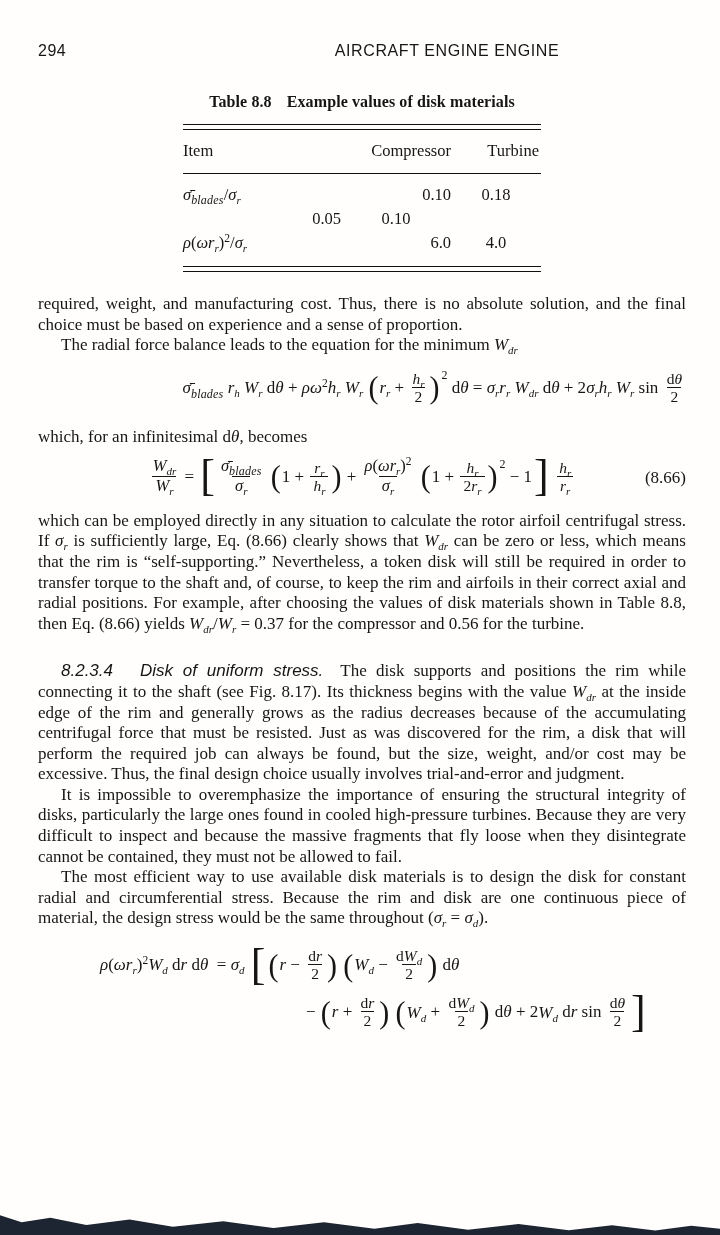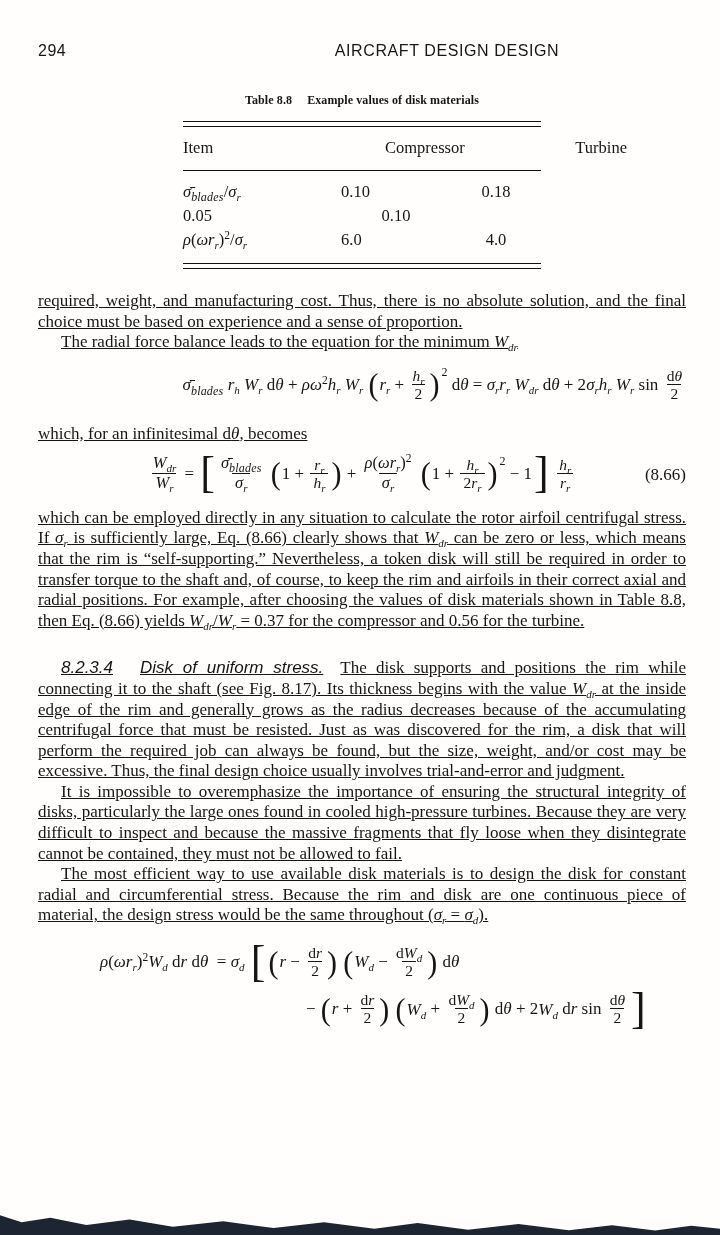--- a/index.html
+++ b/index.html
@@ -7,36 +7,36 @@
         font-family:"Liberation Serif",serif;font-size:17px;overflow:hidden;}
   .content{padding:42px 34px 0 38px;}
 
   
   .runhead{display:flex;align-items:baseline;font-family:"Liberation Sans",sans-serif;
            font-size:16px;color:#161616;}
   .pagenum{width:150px;letter-spacing:0.5px;}
   .rhtitle{flex:1;text-align:center;letter-spacing:0.6px;padding-left:20px;}
 
   
-  .caption{text-align:center;font-weight:bold;font-size:12px;margin-top:33px;letter-spacing:0.1px;}
+  .caption{text-align:center;font-weight:bold;font-size:16px;margin-top:33px;letter-spacing:0.1px;}
   .caption .cap-label{margin-right:15px;}
   .tbl{width:358px;margin:13px auto 0 auto;font-size:16.5px;}
   .rule-dbl{height:4px;border-top:1.7px solid #101010;border-bottom:1.7px solid #101010;}
   .rule-mid{border-top:1.7px solid #101010;}
   .trow{display:grid;grid-template-columns:158px 110px 90px;align-items:baseline;}
-  .thead{padding:11px 0 12px 0;gap:44px;}
+  .thead{padding:11px 0 12px 0;}
   .tbody{padding:9px 0 11px 0;}
   .tbody .trow{line-height:24px;}
   .c1{text-align:left;}
-  .c2{text-align:left;}
+  .c2{text-align:right;}
   .c3{text-align:center;}
   .thead .c3{text-align:right;padding-right:2px;}
 
   
-  p{margin:0;text-decoration:underline;}
+  p{margin:0;}
   .para{text-align:justify;line-height:20.6px;}
   .indent{text-indent:23px;}
   .mt1{margin-top:22px;}
   sub,sup{line-height:0;}
   sub{font-size:11px;}
   sub.sb{font-size:12px;font-style:italic;letter-spacing:0.2px;}
   sup{font-size:11.5px;}
 
   
   .eqline{text-align:center;position:relative;}
@@ -68,21 +68,21 @@
                       100% 100%,0 100%);}
 </style>
 </head>
 <body>
 
 <div class="page">
   <div class="content">
 
     <div class="runhead">
       <span class="pagenum">294</span>
-      <span class="rhtitle">AIRCRAFT DESIGN DESIGN</span>
+      <span class="rhtitle">AIRCRAFT ENGINE ENGINE</span>
     </div>
 
     <div class="caption">
       <span class="cap-label">Table 8.8</span><span>Example values of disk materials</span>
     </div>
 
     <div class="tbl">
       <div class="rule-dbl"></div>
       <div class="trow thead">
         <span class="c1">Item</span>

